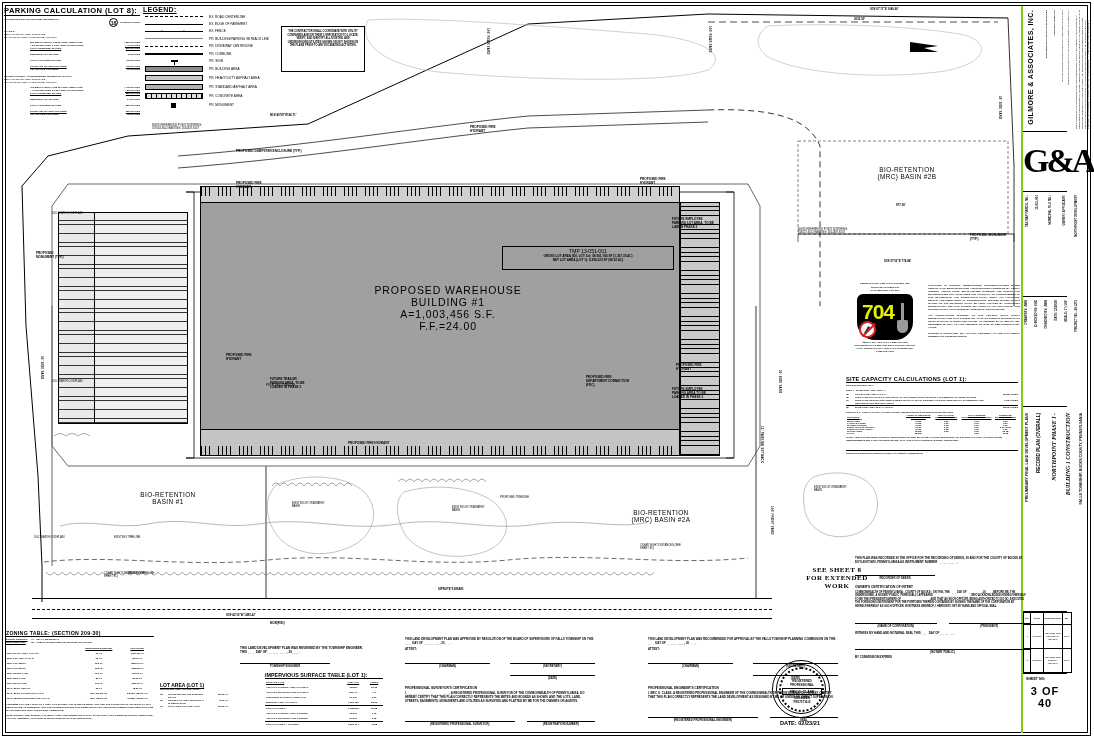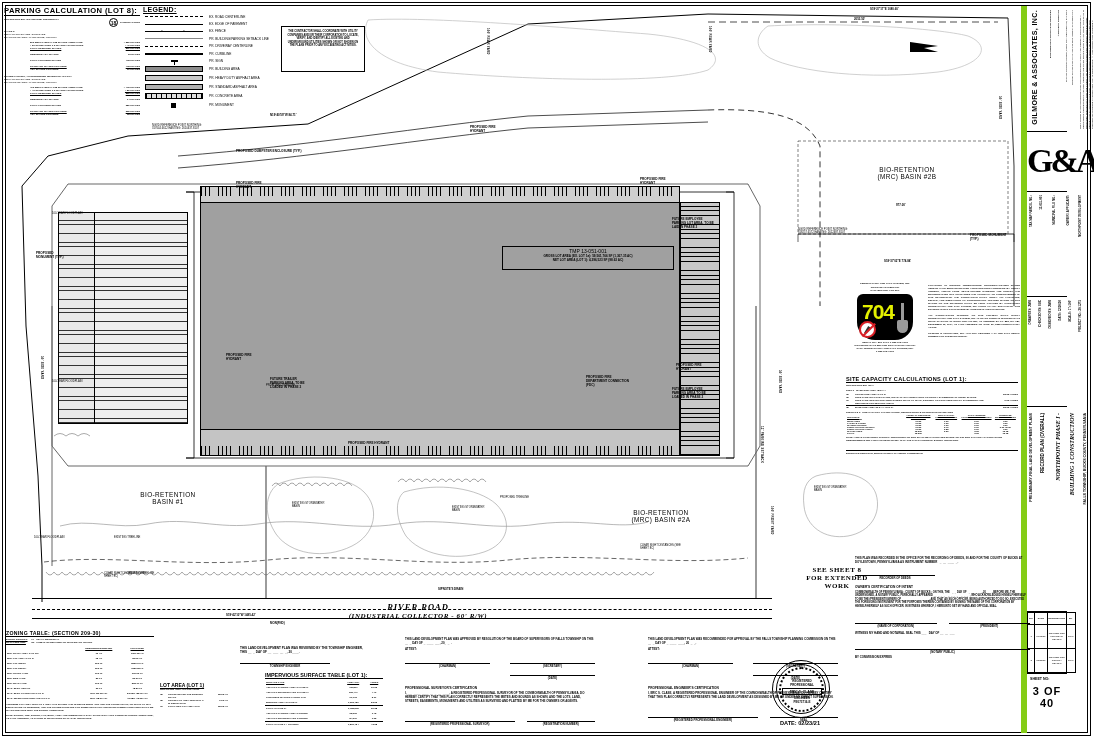--- a/index.html
+++ b/index.html
@@ -140,21 +140,21 @@
 
   
   #capacity { left: 846px; top: 376px; width: 172px; }
   #capacity .hdr { font-size: 5.6px; font-weight: bold; letter-spacing: .3px; }
   #captbl { width: 100%; border-collapse: collapse; font-size: 2.3px; }
   #captbl th { font-size: 2.2px; font-weight: bold; text-decoration: underline; vertical-align: bottom; padding: 0 1px; }
   #captbl td { padding: 0 1px; font-weight: bold; }
   .tdr { text-align: center; }
 
   
-  #titlecol { left: 1021px; top: 6px; width: 46px; height: 727px; border-left: 6px solid #84cc16; }
+  #titlecol { left: 1021px; top: 6px; width: 46px; height: 727px; border-left: 2px solid #84cc16; }
   .tbsec { position: relative; border-bottom: 1px solid #000; }
   .vert {
     writing-mode: vertical-rl; transform: rotate(180deg);
     white-space: nowrap;
   }
   #firm { height: 126px; }
   #firmname { font-size: 7px; font-weight: bold; letter-spacing: .4px; }
   #logo { height: 60px; }
   .logoGlyph { font-size: 34px; font-weight: bold; font-family: "Liberation Serif", serif; letter-spacing: -3px; }
   #tmpcol { height: 105px; }
@@ -434,20 +434,26 @@
 
     <div class="abs parkfield" id="pk-left">
       <div style="position:absolute;left:0;top:0;right:0;bottom:0;
         background-image: repeating-linear-gradient(0deg, #333 0 0.6px, transparent 0.6px 4.4px);"></div>
     </div>
     <div class="abs parkfield" id="pk-left2" style="background:#efefef;">
       <div style="position:absolute;left:0;top:0;right:0;bottom:0;
         background-image: repeating-linear-gradient(0deg, #333 0 0.6px, transparent 0.6px 4.4px);"></div>
     </div>
 
+    <div class="abs" id="bldg-label">
+      <div>PROPOSED  WAREHOUSE</div>
+      <div>BUILDING  #1</div>
+      <div>A=1,003,456  S.F.</div>
+      <div>F.F.=24.00</div>
+    </div>
 
     <div class="abs" id="tmpbox">
       <div class="t1">TMP 13-051-001</div>
       <div class="t2">GROSS LOT AREA (EX. LOT 1a): 59,561,766 SF (1,367.35 AC)</div>
       <div class="t2">NET LOT AREA (LOT 1): 4,296,523 SF (98.63 AC)</div>
     </div>
 
     <div class="abs planlbl" style="left:824px; top:160px; width:150px;">
       <div>BIO-RETENTION</div>
       <div>(MRC) BASIN #2B</div>
@@ -507,24 +513,20 @@
     <div class="abs vdim" style="left:762px; top:500px; height:56px;">100' FRONT YARD</div>
     <div class="abs vdim" style="left:32px; top:350px; height:60px;">50' SIDE YARD</div>
     <div class="abs tiny2 b" style="left:430px; top:582px;">SIPNOTE'S DRAIN</div>
     <div class="abs tiny2 b" style="left:262px; top:616px;">MON(FND)</div>
 
     <div class="abs" id="riverroad">
       <div class="abs" id="rr-top"></div>
       <div class="abs" id="rr-dash"></div>
       <div class="abs" id="rr-bot"></div>
     </div>
-    <div class="abs" id="rr-label">
-      <div class="n">RIVER ROAD</div>
-      <div class="s">(INDUSTRIAL COLLECTOR - 60' R/W)</div>
-    </div>
 
     <div class="abs" id="seesheet">
       <div>SEE SHEET 8</div>
       <div>FOR EXTENDED</div>
       <div>WORK</div>
     </div>
   </div>
 
   <div class="abs" id="b811">
     <div class="cap">PENNSYLVANIA ONE CALL SYSTEM, INC.</div>

